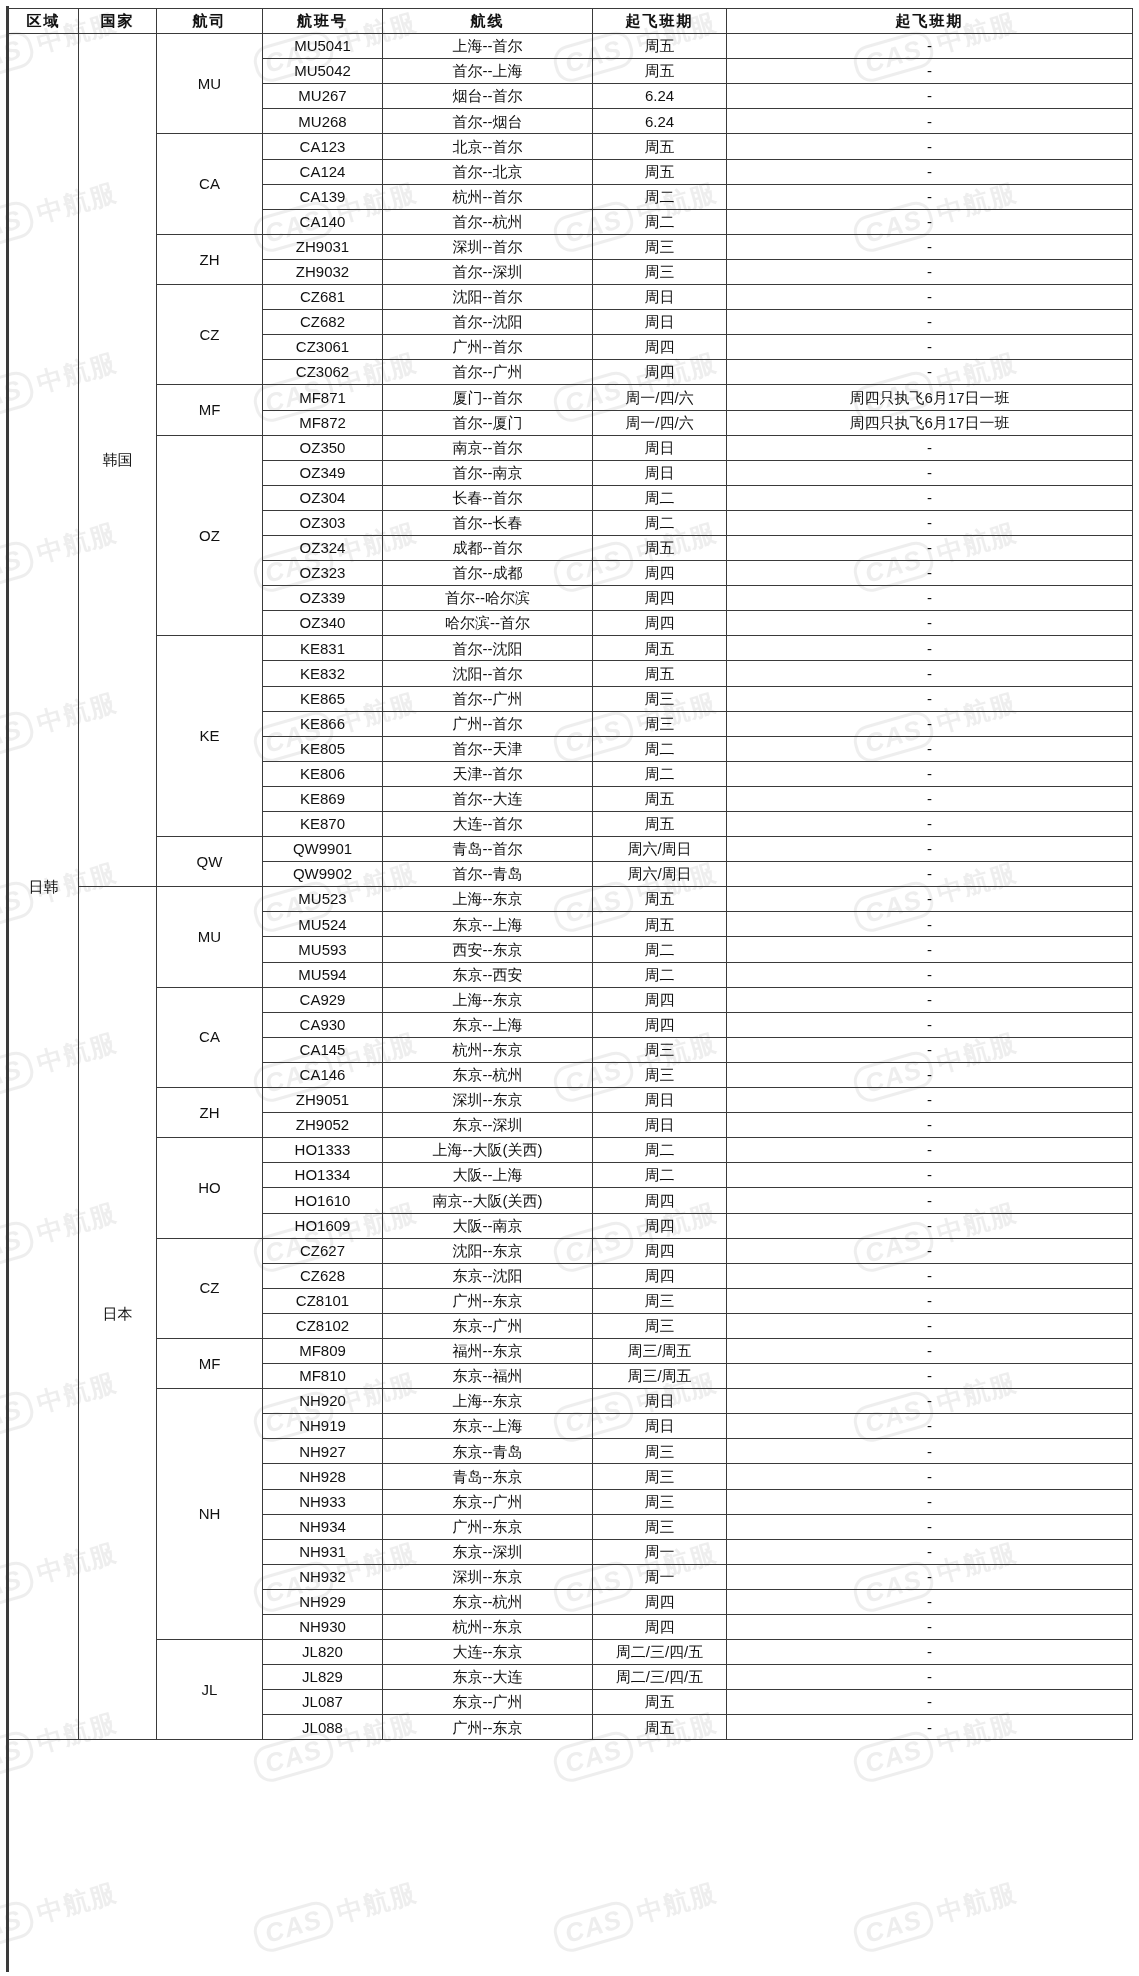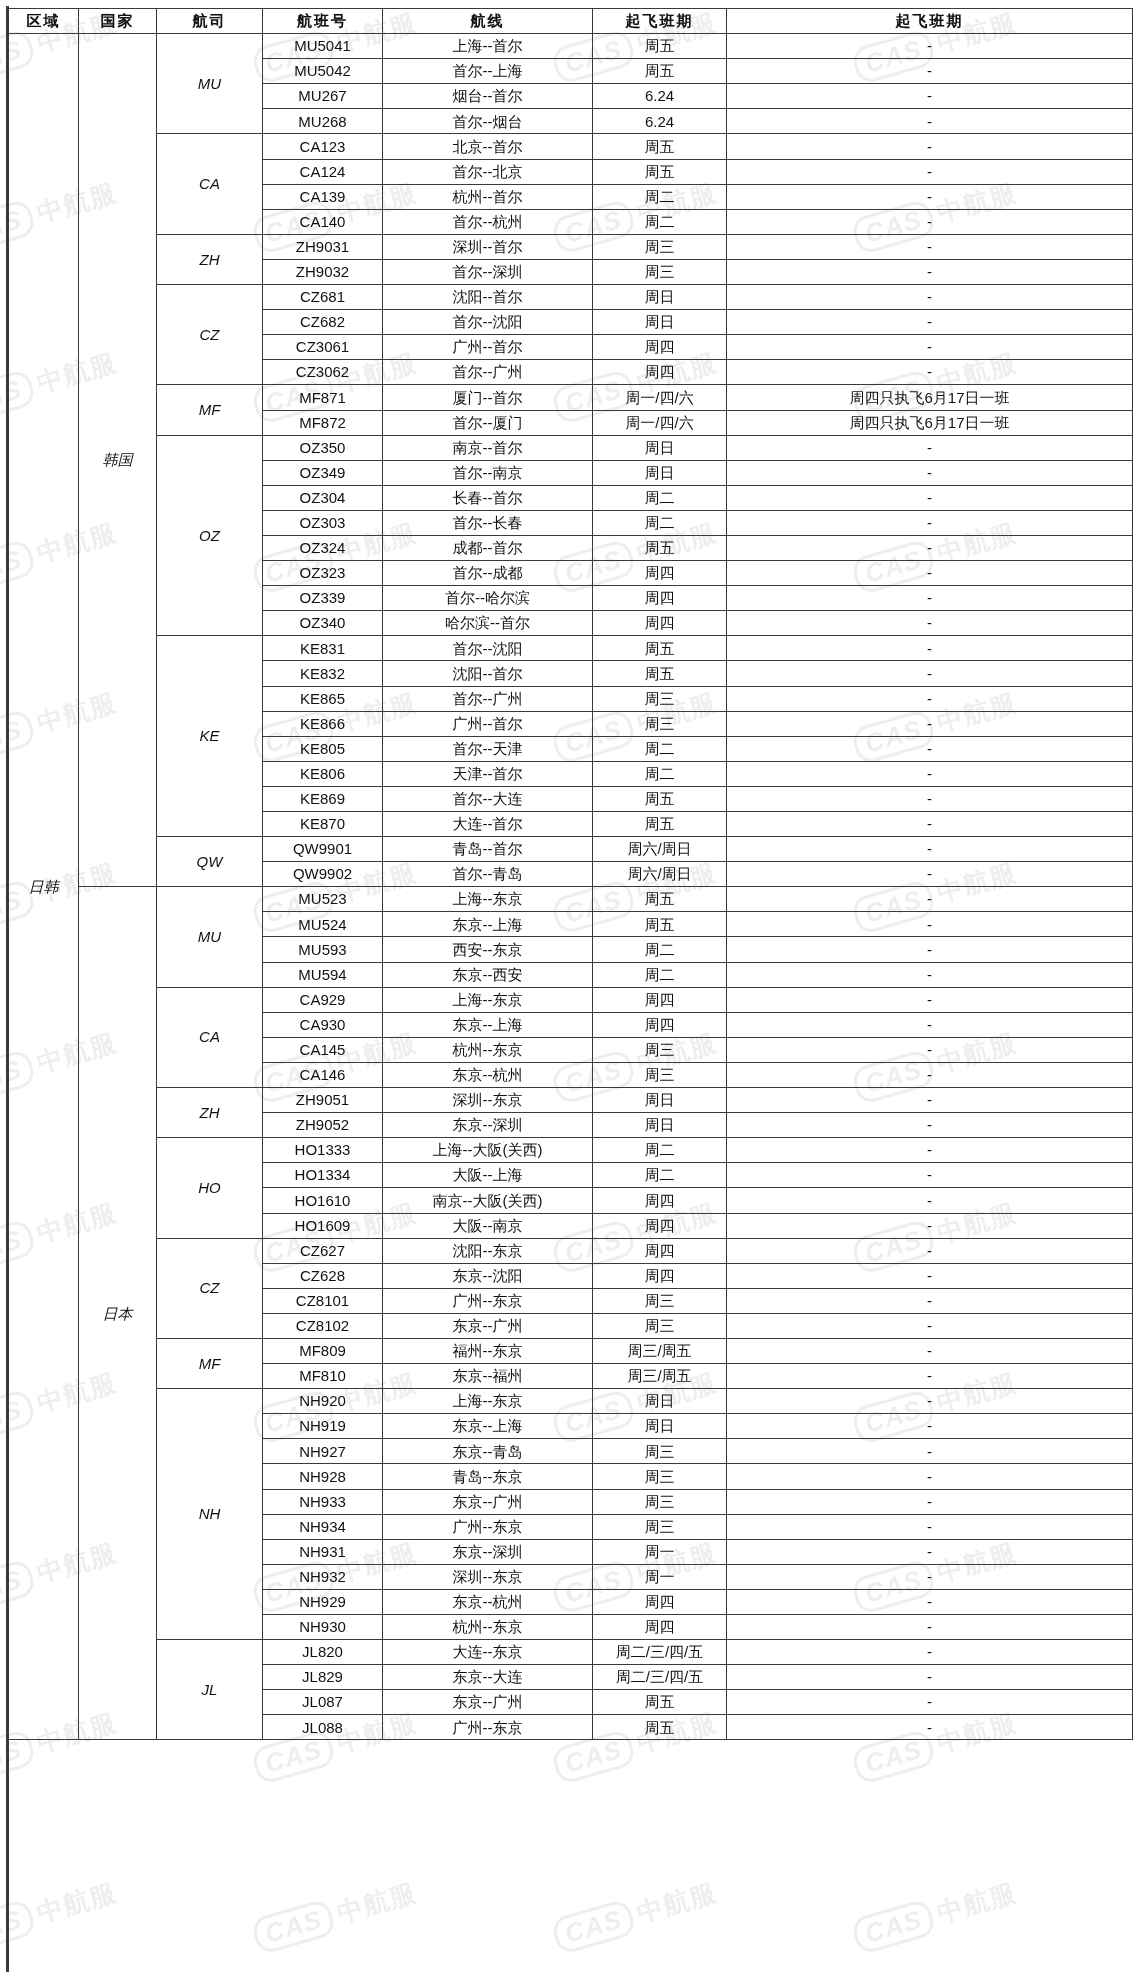--- a/index.html
+++ b/index.html
@@ -70,21 +70,20 @@
     border:1px solid #CC0000;
     letter-spacing:2px;
     text-shadow:0 0 1px rgba(0,0,0,.2);
   }
   thead th.sep{border-left:2px solid #ffffff;}
   td.grp{
     font-size:17px;
     color:#111;
     border-top:1px solid #3a3a3a;
     border-bottom:1px solid #3a3a3a;
-    font-style:italic;
   }
   td.region{font-size:16px;}
   td.country{font-size:16px;}
   tbody tr.alt td{background:rgba(242,242,242,0.75);}
   tbody tr td.flt{font-size:15px;}
   tbody tr td.route{font-size:15px;}
   tbody tr td.days{font-size:15px;}
   tbody tr td.days.small{font-size:12px;}
   tbody tr td.remark{font-size:15px;}
   tbody tr td.remark.note{font-size:14px;margin-top:47px;}

